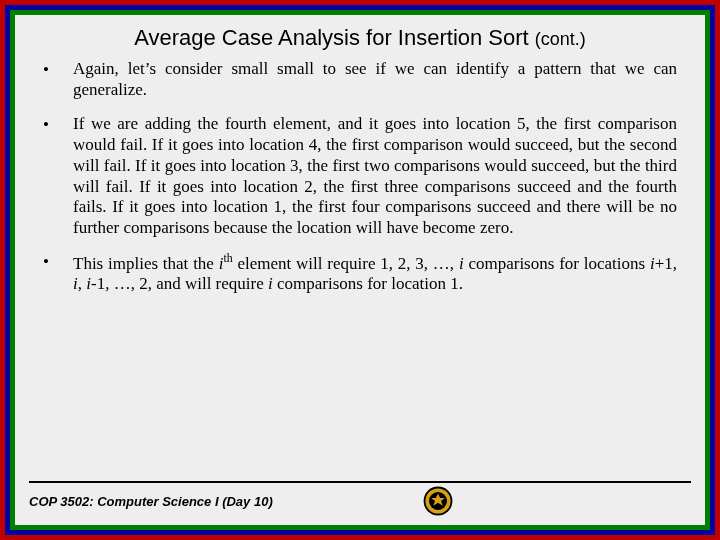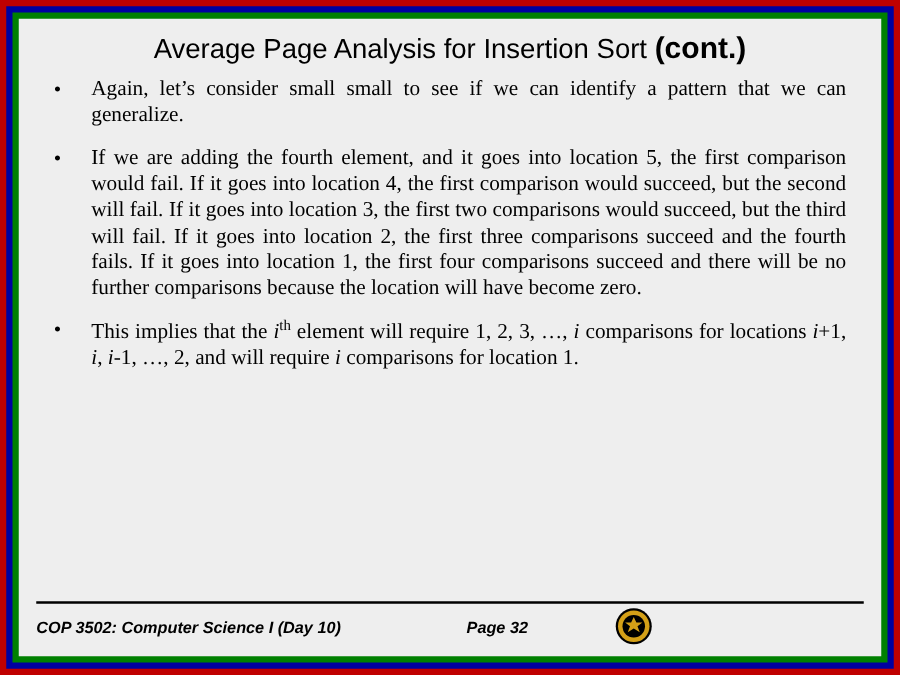--- a/index.html
+++ b/index.html
@@ -37,22 +37,21 @@
     position: relative;
   }
   .title {
     font-family: "Comic Sans MS", "Comic Sans", cursive, sans-serif;
     font-size: 22px;
     text-align: center;
     padding: 10px 10px 4px 10px;
     color: #000;
   }
   .title .cont {
-    font-size: 24px;
-    font-weight: bold;
+    font-size: 18px;
   }
   .body {
     flex: 1;
     padding: 4px 28px 0 28px;
     overflow: hidden;
   }
   .bullet-row {
     display: flex;
     margin-bottom: 14px;
   }
@@ -71,20 +70,21 @@
     color: #000;
     text-align: justify;
   }
   .bullet-text .ith-i { font-style: italic; }
   .bullet-text sup { font-size: 0.7em; }
   .footer {
     display: flex;
     align-items: center;
     padding: 0 14px 8px 14px;
     height: 40px;
+    gap: 44px;
   }
   .foot-divider {
     border-top: 2px solid #000;
     margin: 0 14px 2px 14px;
   }
   .foot-left {
     flex: 0 0 52%;
     font-family: Arial, Helvetica, sans-serif;
     font-weight: bold;
     font-style: italic;
@@ -116,21 +116,21 @@
 </style>
 </head>
 <body>
 
 <div class="frame-outer">
   <div class="frame-mid">
     <div class="frame-inner">
       <div class="slide">
 
         <div class="title">
-          <span>Average Page Analysis for Insertion Sort</span>
+          <span>Average Case Analysis for Insertion Sort</span>
           <span class="cont">(cont.)</span>
         </div>
 
         <div class="body">
           <div class="bullet-row">
             <div class="bullet-mark">•</div>
             <div class="bullet-text">Again, let’s consider small small to see if we can identify a pattern that we can generalize.</div>
           </div>
           <div class="bullet-row">
             <div class="bullet-mark">•</div>
@@ -138,21 +138,20 @@
           </div>
           <div class="bullet-row">
             <div class="bullet-mark">•</div>
             <div class="bullet-text">This implies that the <span class="ith-i">i</span><sup>th</sup> element will require 1, 2, 3, …, <span class="ith-i">i</span> comparisons for locations <span class="ith-i">i</span>+1, <span class="ith-i">i</span>, <span class="ith-i">i</span>-1, …, 2, and will require <span class="ith-i">i</span> comparisons for location 1.</div>
           </div>
         </div>
 
         <div class="foot-divider"></div>
         <div class="footer">
           <div class="foot-left">COP 3502: Computer Science I  (Day 10)</div>
-          <div class="foot-center">Page 32</div>
           <div class="logo">
             <svg viewBox="0 0 100 100">
               <circle cx="50" cy="50" r="48" fill="#000"></circle>
               <circle cx="50" cy="50" r="42" fill="#d4a017"></circle>
               <circle cx="50" cy="50" r="30" fill="#000"></circle>
               <path d="M50 25 L57 40 L73 40 L60 50 L66 66 L50 56 L34 66 L40 50 L27 40 L43 40 Z" fill="#d4a017"></path>
             </svg>
           </div>
         </div>
 

